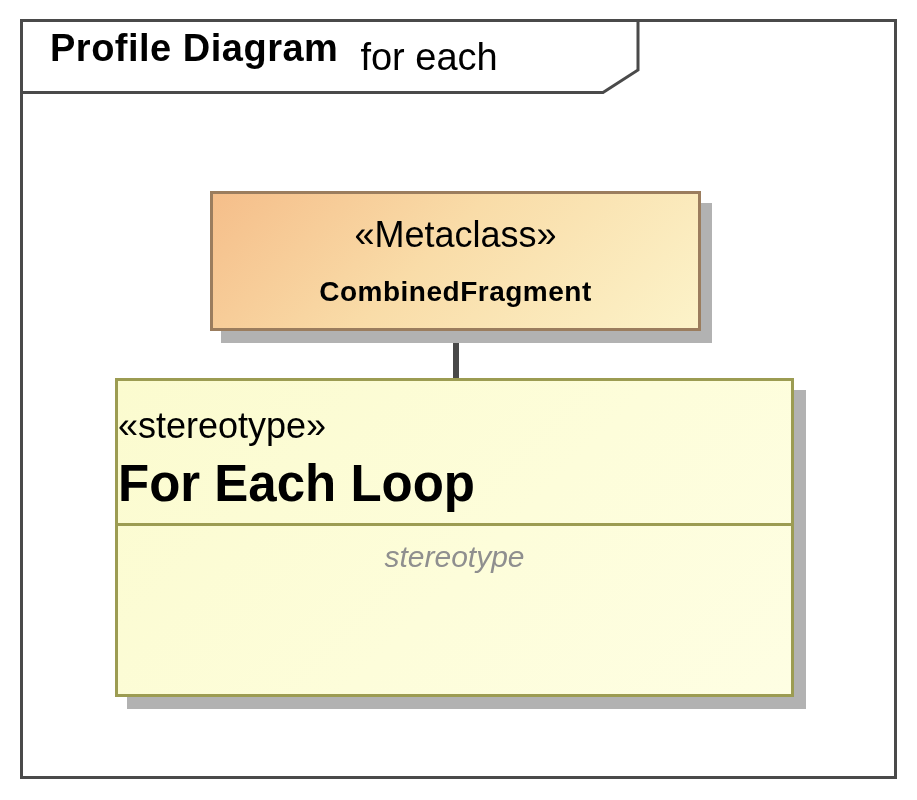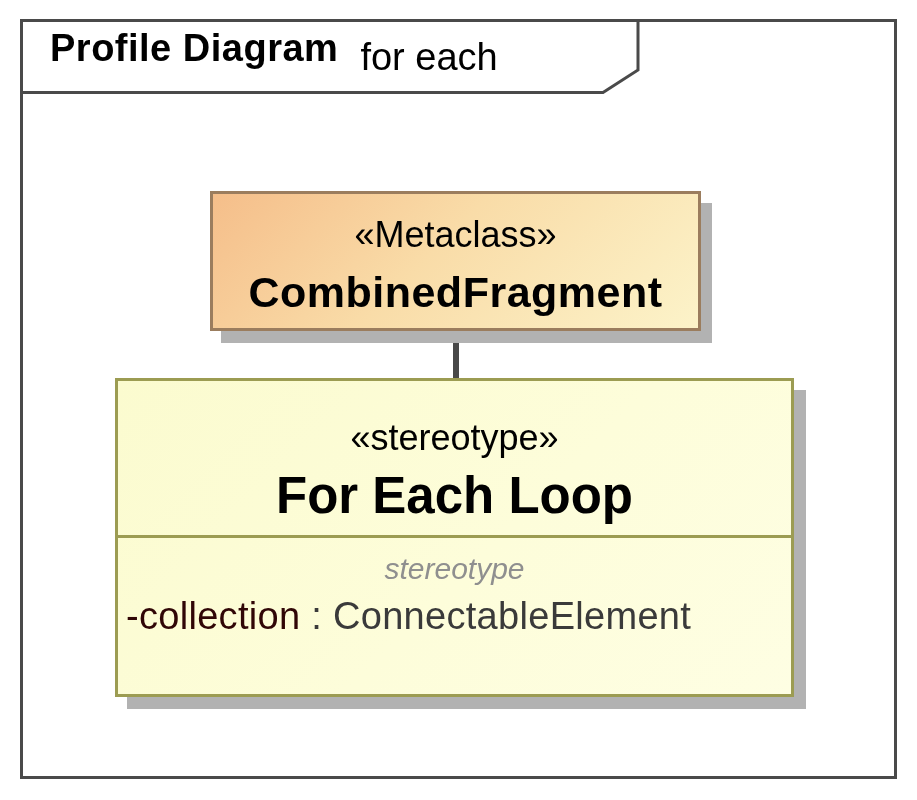--- a/index.html
+++ b/index.html
@@ -72,21 +72,21 @@
     gap: 12px;
     padding-top: 8px;
     margin-top: 48px;
   }
   .metaclass-node .kind {
     font-size: 36px;
     line-height: 42px;
     color: #000000;
   }
   .metaclass-node .name {
-    font-size: 43px;
+    font-size: 28px;
     line-height: 48px;
     font-weight: bold;
     color: #000000;
     letter-spacing: 0.5px;
     text-align: center;
   }
   .stereotype-node {
     left: 115px;
     top: 378px;
     width: 679px;
@@ -96,23 +96,23 @@
     box-shadow: 12px 12px 0 #B2B2B2;
     display: flex;
     flex-direction: column;
   }
   .name-compartment {
     height: 134px;
     border-bottom: 3px solid #9C9C52;
     display: flex;
     flex-direction: column;
     justify-content: center;
-    align-items: center;
+    align-items: flex-start;
     gap: 14px;
-    padding-top: 20px;
+    padding-top: 8px;
     box-sizing: content-box;
   }
   .name-compartment .kind {
     font-size: 36px;
     line-height: 42px;
     color: #000000;
   }
   .name-compartment .name {
     font-size: 51px;
     line-height: 46px;
@@ -164,19 +164,16 @@
     <div class="name">CombinedFragment</div>
   </div>
 
   <div class="node stereotype-node">
     <div class="name-compartment">
       <div class="kind">«stereotype»</div>
       <div class="name">For Each Loop</div>
     </div>
     <div class="attr-compartment">
       <div class="attr-header">stereotype</div>
-      <div class="attr-line">
-        <span class="attr-name">-collection</span><span class="attr-sep"> : </span><span class="attr-type">ConnectableElement</span>
-      </div>
     </div>
   </div>
 
 </div>
 
 </body></html>

